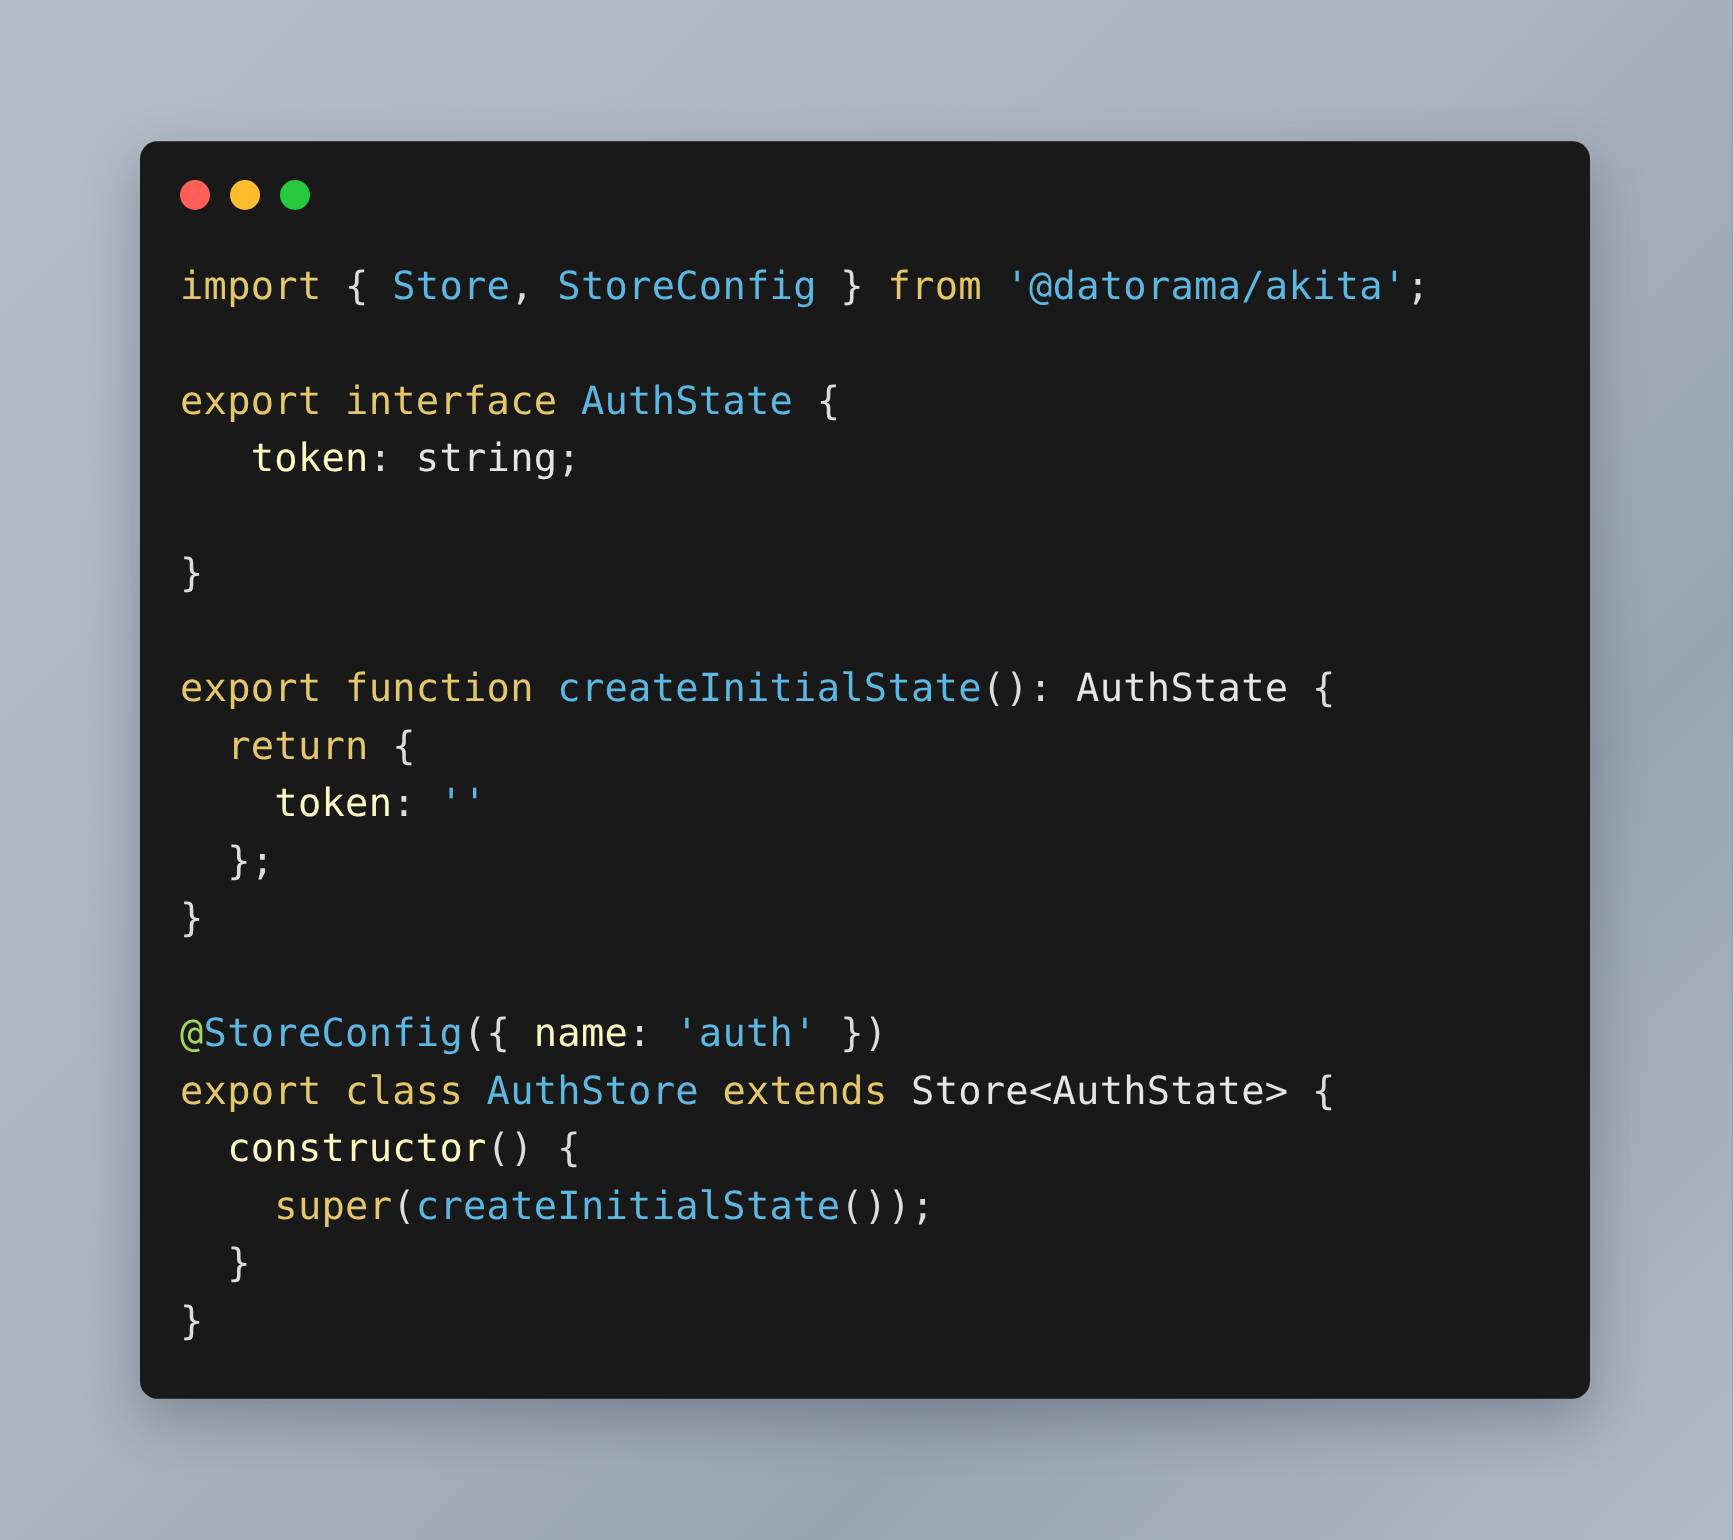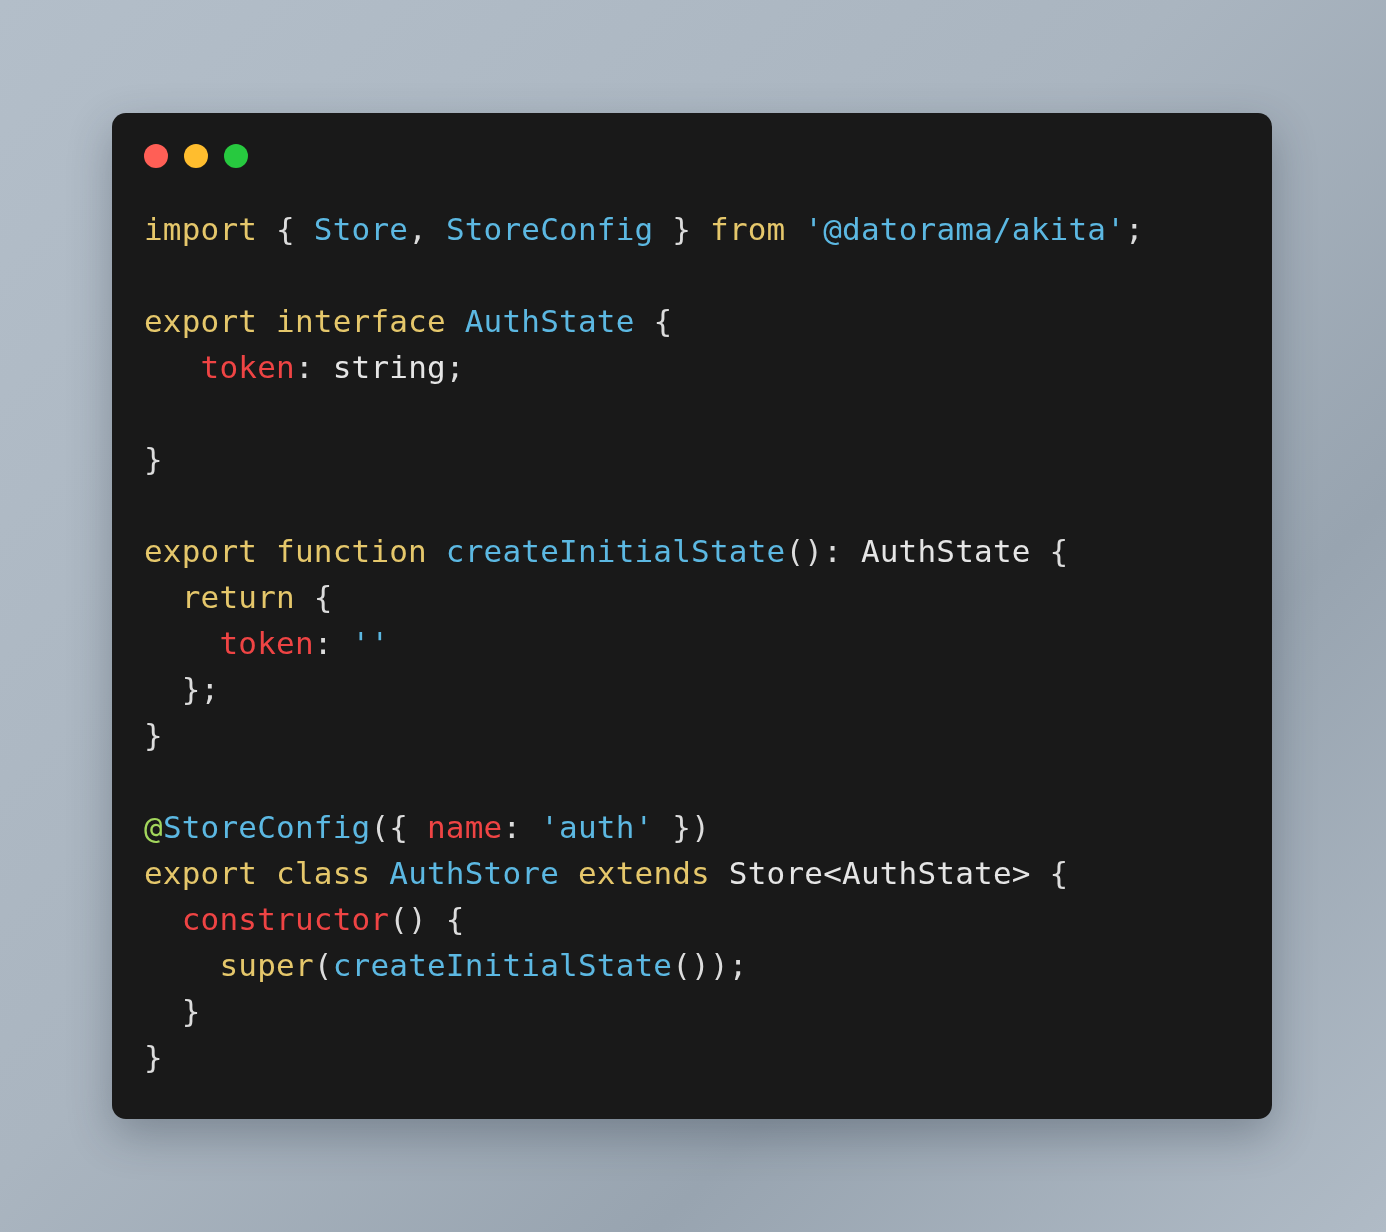--- a/index.html
+++ b/index.html
@@ -68,21 +68,21 @@
     white-space: pre;
   }
   .line.blank {
     height: 46px;
   }
 
   
   .t-kw      { color: #e5c76b; }
   .t-type    { color: #5cb8e2; }
   .t-green   { color: #e5e5e5; }
-  .t-prop    { color: #ef4444; }
+  .t-prop    { color: #fef9c3; }
   .t-str     { color: #5cb8e2; }
   .t-plain   { color: #e6e6e6; }
   .t-punct   { color: #dcdcdc; }
   .t-at      { color: #a2d65c; }
 </style>
 </head>
 <body>
 
 <div id="stage">
 

